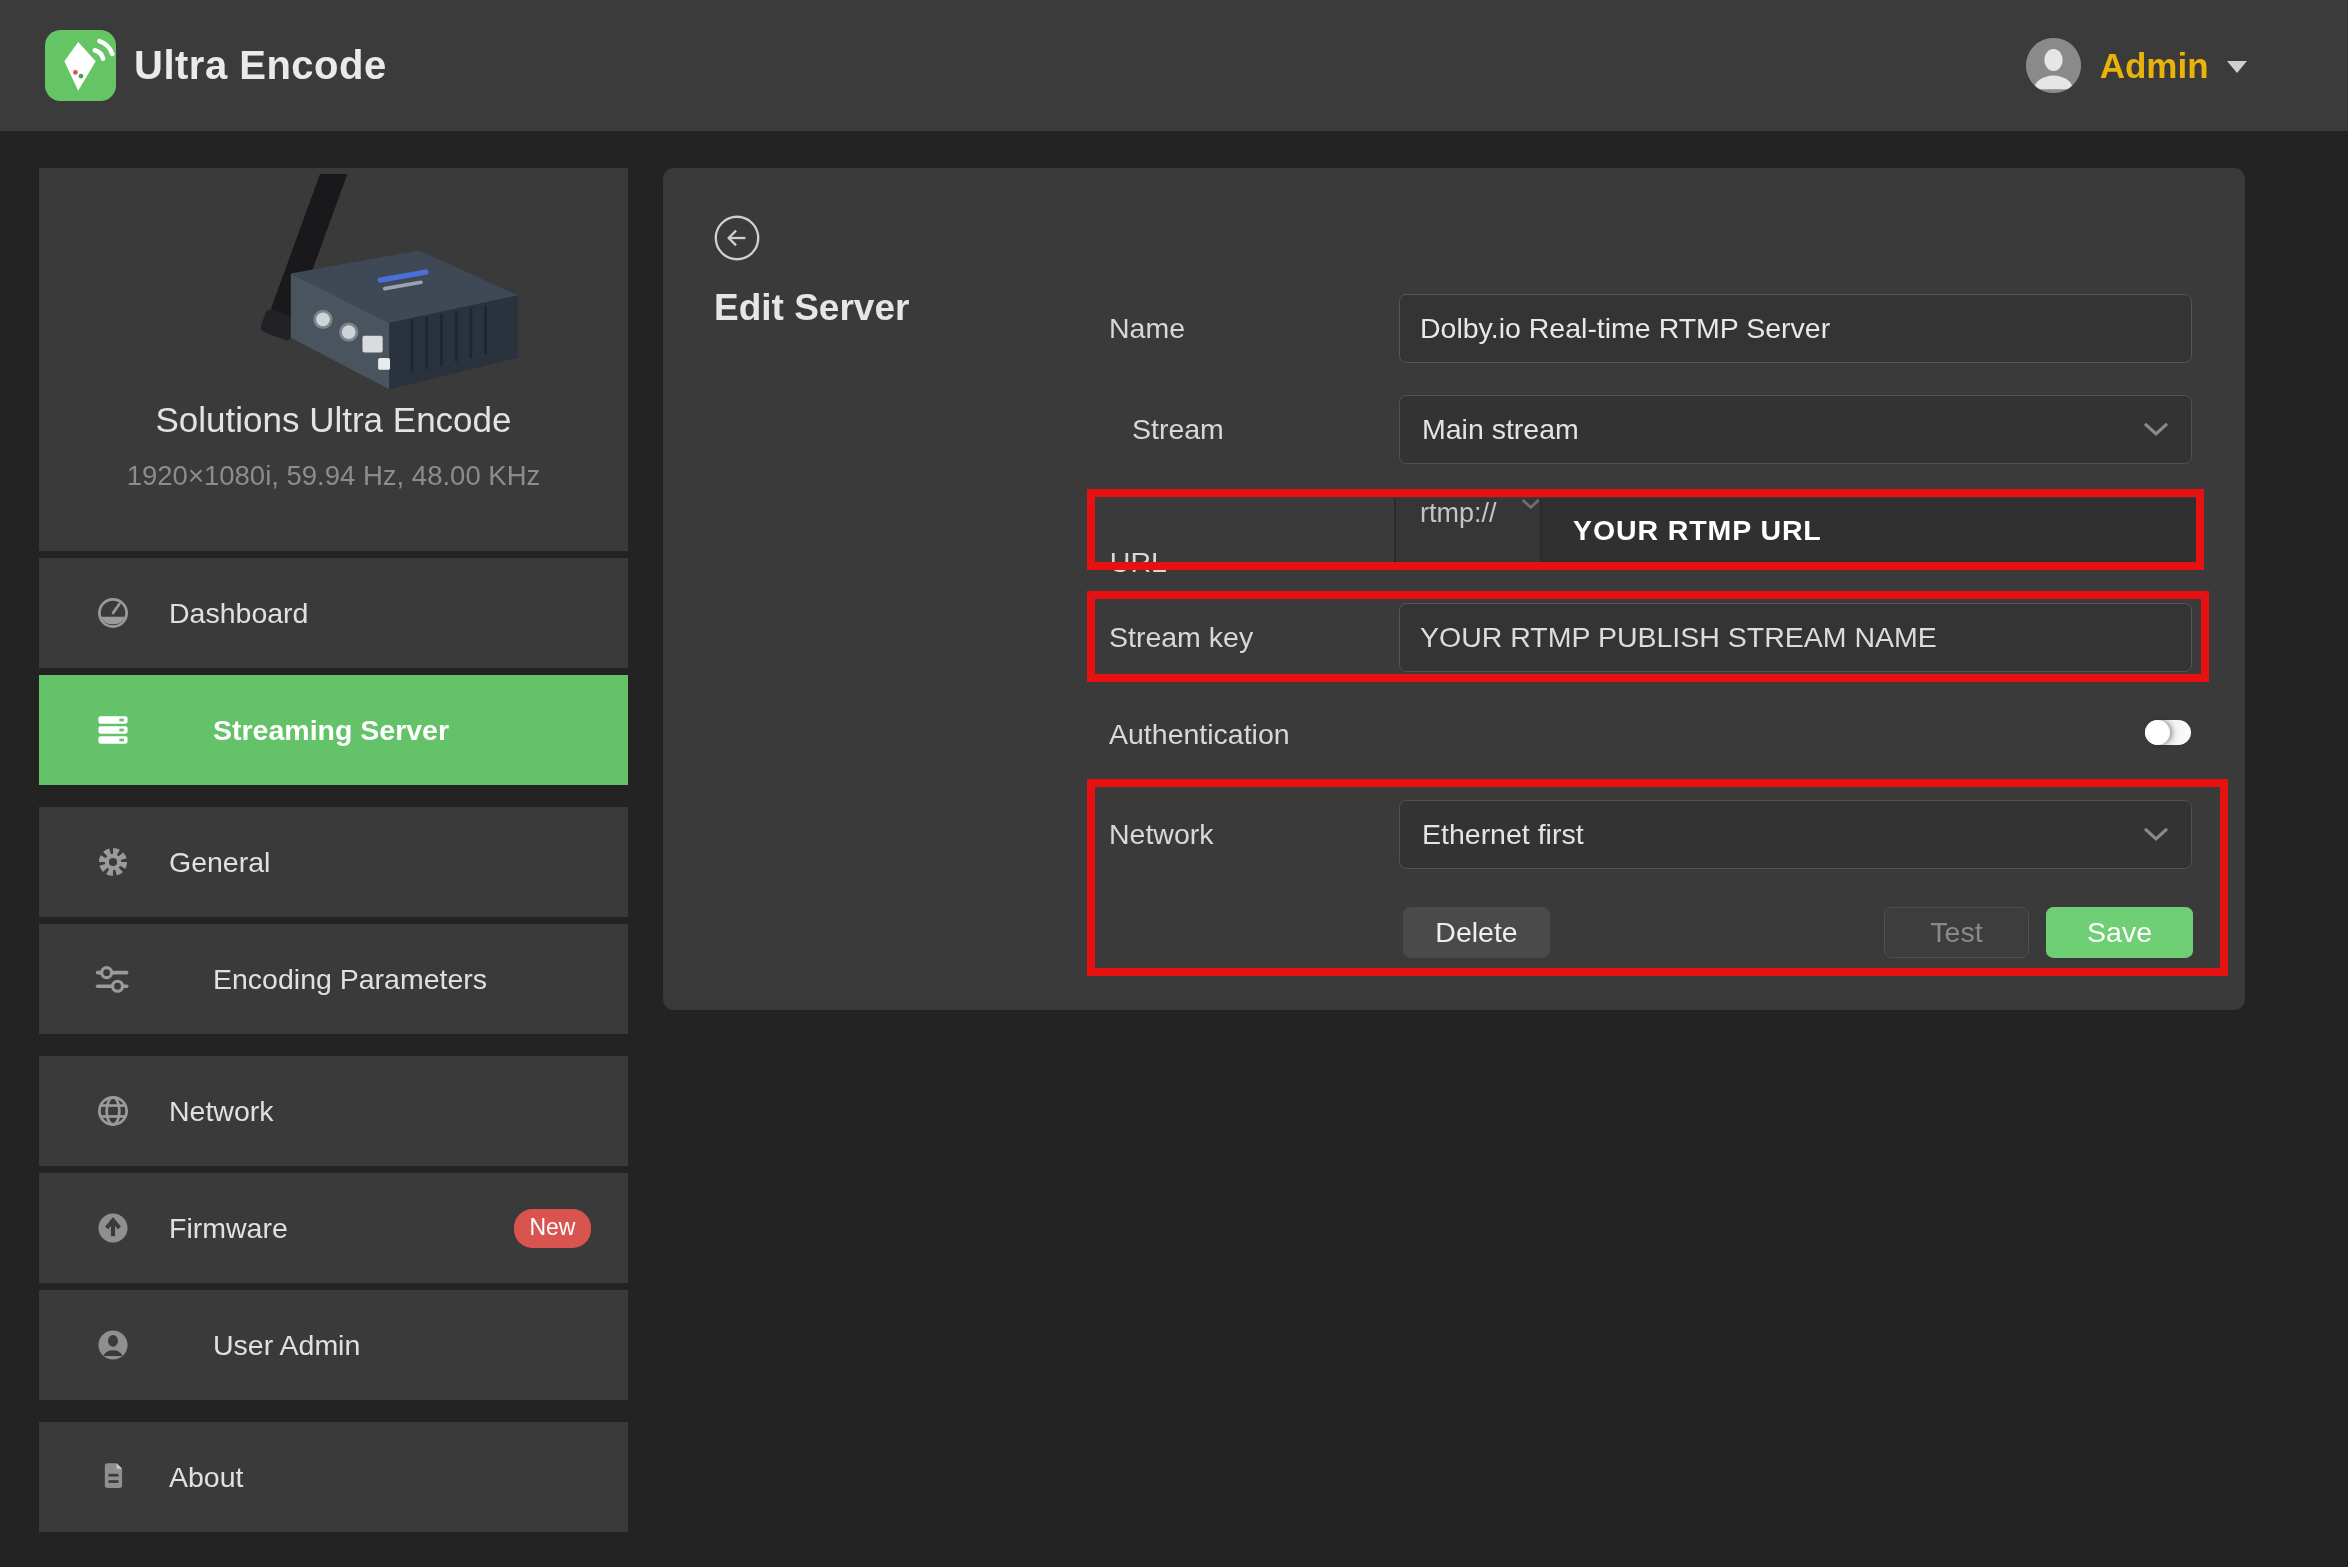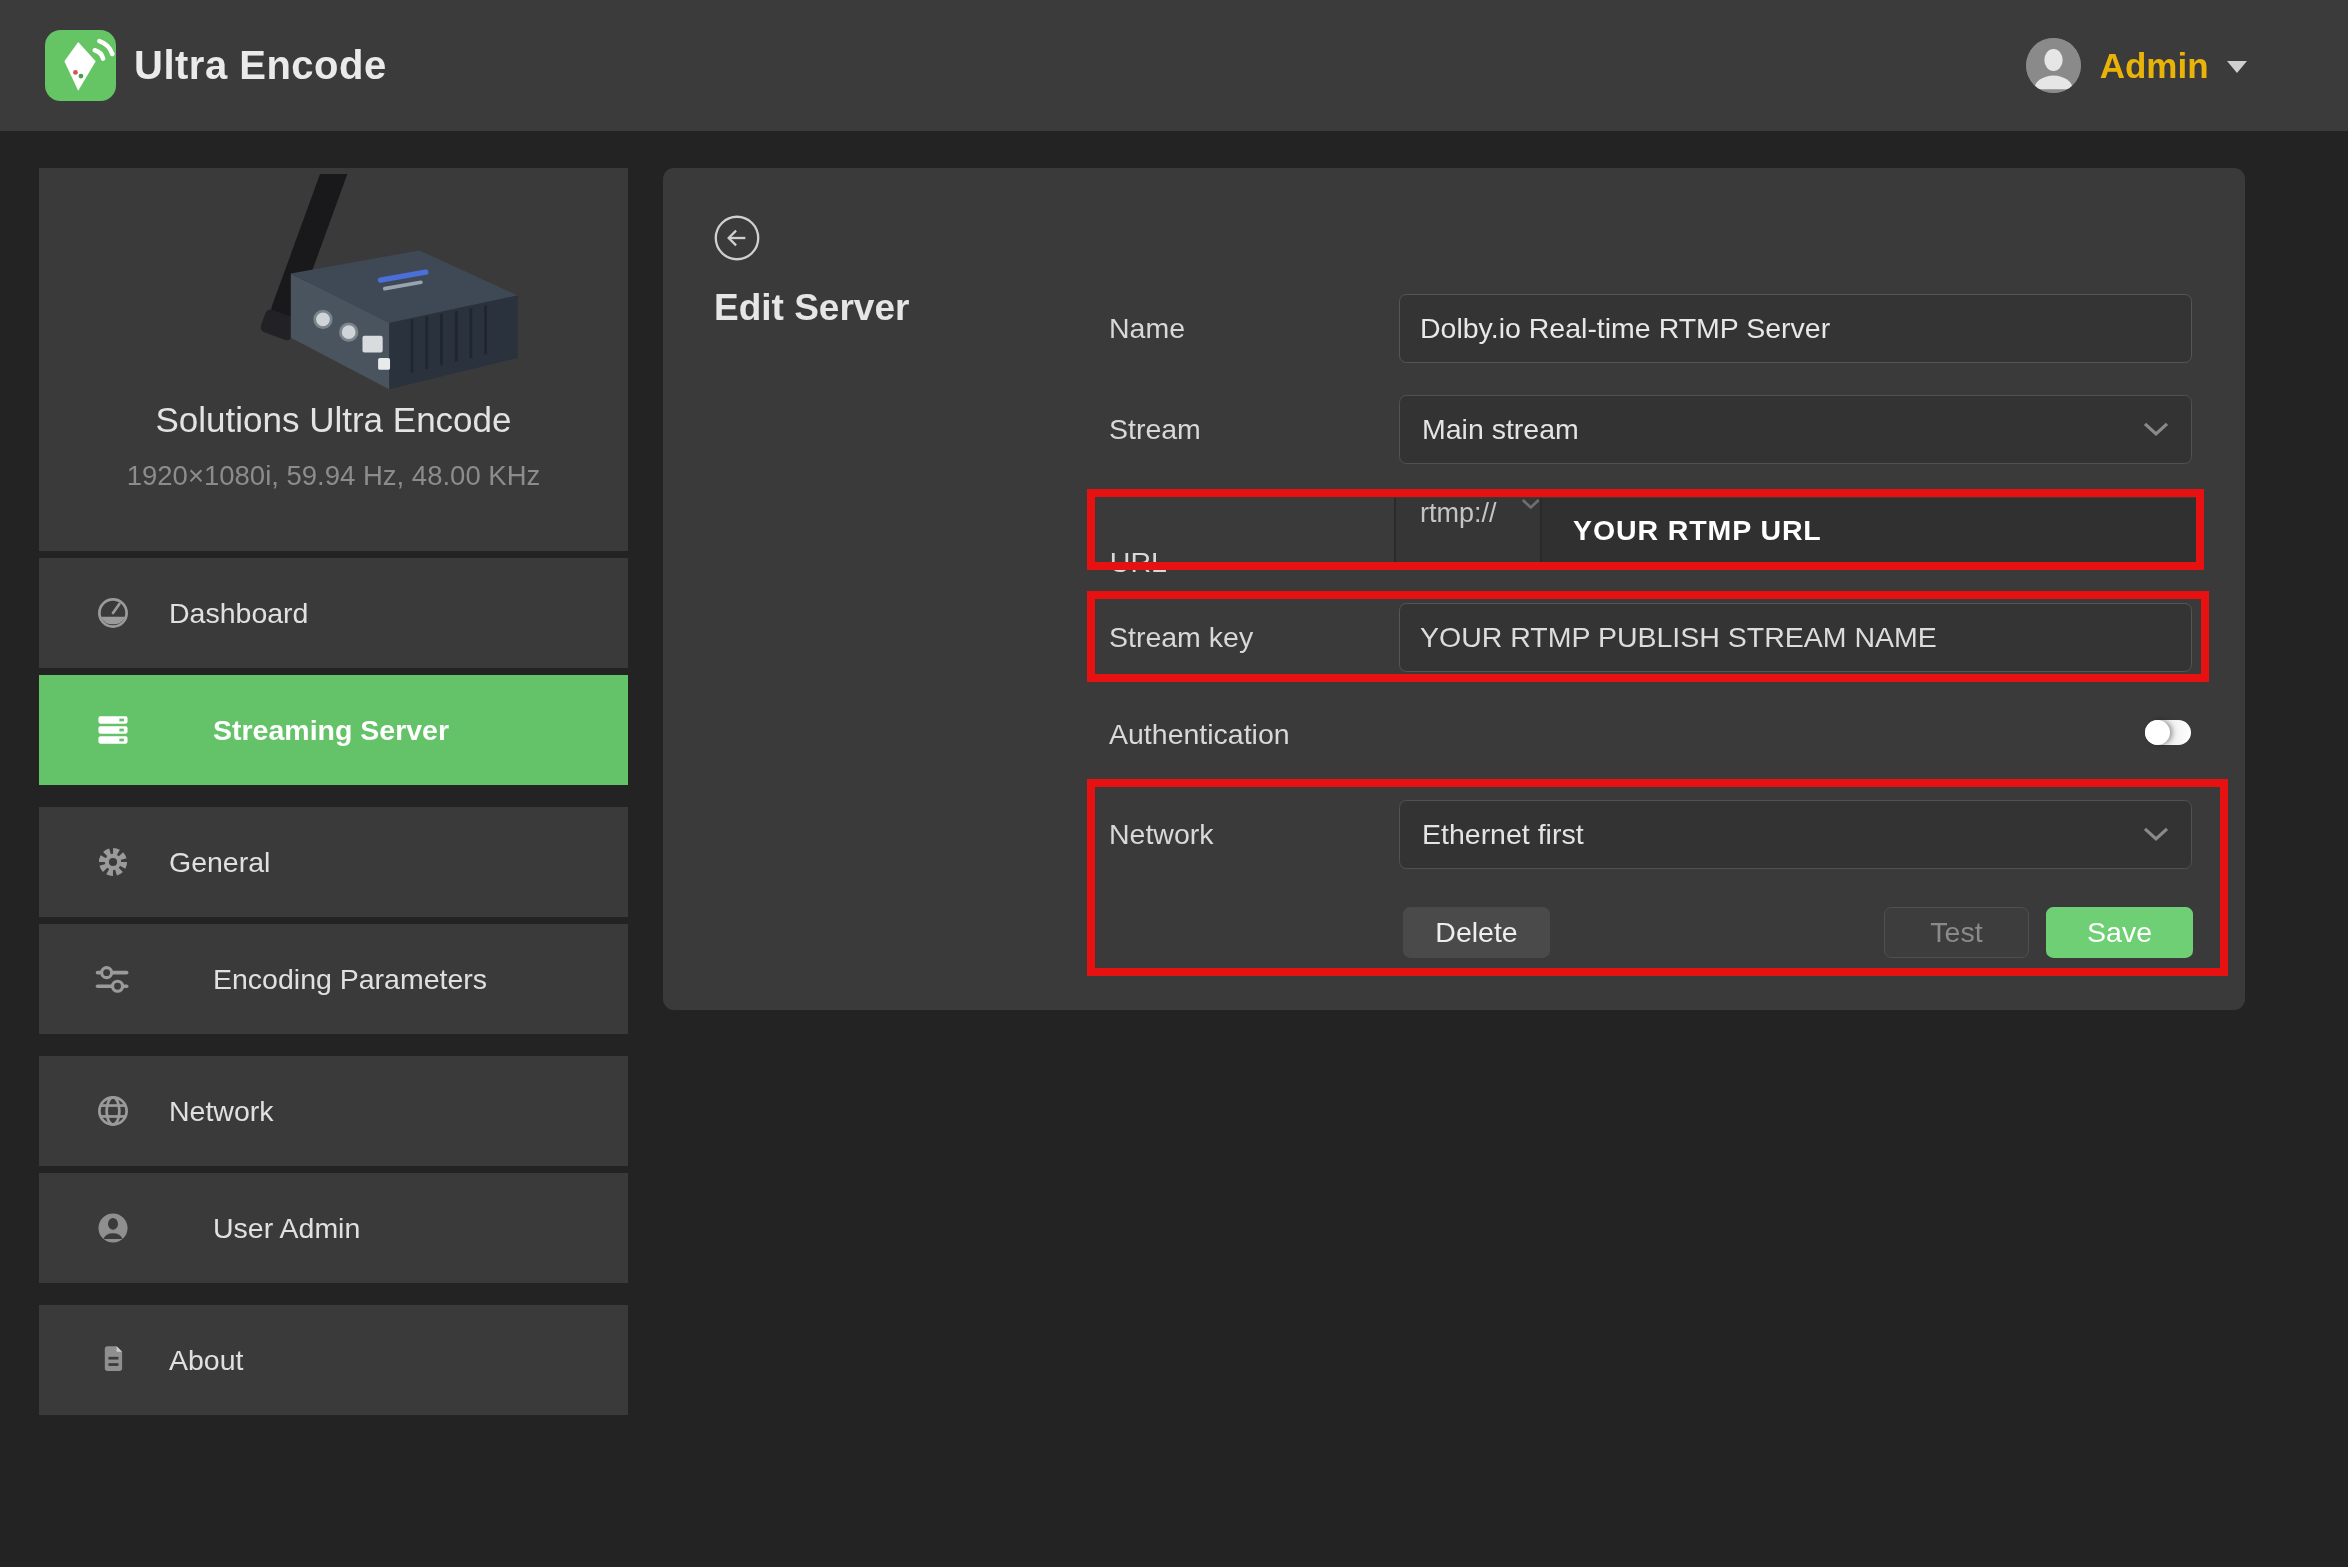--- a/index.html
+++ b/index.html
@@ -201,20 +201,31 @@
           <svg width="40" height="40" viewBox="0 0 44 44">
             <circle cx="22" cy="22" r="15" stroke="#9a9a9a" stroke-width="3" fill="none"></circle>
             <ellipse cx="22" cy="22" rx="7" ry="15" stroke="#9a9a9a" stroke-width="3" fill="none"></ellipse>
             <line x1="8" y1="16" x2="36" y2="16" stroke="#9a9a9a" stroke-width="3"></line>
             <line x1="8" y1="28" x2="36" y2="28" stroke="#9a9a9a" stroke-width="3"></line>
           </svg>
         </span>
         <span class="nav-label">Network</span>
       </div>
 
+      <div class="nav-item">
+        <span class="nav-icon">
+          <svg width="40" height="40" viewBox="0 0 44 44">
+            <circle cx="22" cy="22" r="16" fill="#8f8f8f"></circle>
+            <line x1="22" y1="31" x2="22" y2="17" stroke="#3a3a3a" stroke-width="4.5"></line>
+            <path d="M15,22 L22,13.5 L29,22" stroke="#3a3a3a" stroke-width="4.5" fill="none"></path>
+          </svg>
+        </span>
+        <span class="nav-label">Firmware</span>
+        <span class="badge">New</span>
+      </div>
 
       <div class="nav-item group-end">
         <span class="nav-icon">
           <svg width="40" height="40" viewBox="0 0 44 44">
             <circle cx="22" cy="22" r="16" fill="#8f8f8f"></circle>
             <ellipse cx="22" cy="17.5" rx="5.5" ry="6.5" fill="#3a3a3a"></ellipse>
             <path d="M11.5,34 a11,9 0 0 1 21,0 z" fill="#3a3a3a"></path>
           </svg>
         </span>
         <span class="nav-label">User Admin</span>
@@ -243,21 +254,21 @@
         <line x1="17" y1="26" x2="35" y2="26" stroke="#d0d0d0" stroke-width="2.5"></line>
         <path d="M25,18 L17,26 L25,34" stroke="#d0d0d0" stroke-width="2.5" fill="none"></path>
       </svg>
     </div>
 
     <div class="panel-title">Edit Server</div>
 
     <div class="row-label" style="top:126px; line-height:69px;">Name</div>
     <input class="text-input" style="top: 126px;" type="text" value="Dolby.io Real-time RTMP Server">
 
-    <div class="row-label" style="top:227px; line-height:69px;">Stream</div>
+    <div class="row-label" style="top:227px; line-height:69px;margin-left:23px;">Stream</div>
     <div class="select" style="top:227px;">
       <span class="select-value">Main stream</span>
       <svg width="26" height="14.7" viewBox="0 0 28 16">
         <path d="M2,2 L14,13 L26,2" stroke="#8a8a8a" stroke-width="3.5" fill="none"></path>
       </svg>
     </div>
 
     <div class="url-strip">
       <div class="url-label-cell">URL</div>
       <div class="url-proto-cell">

